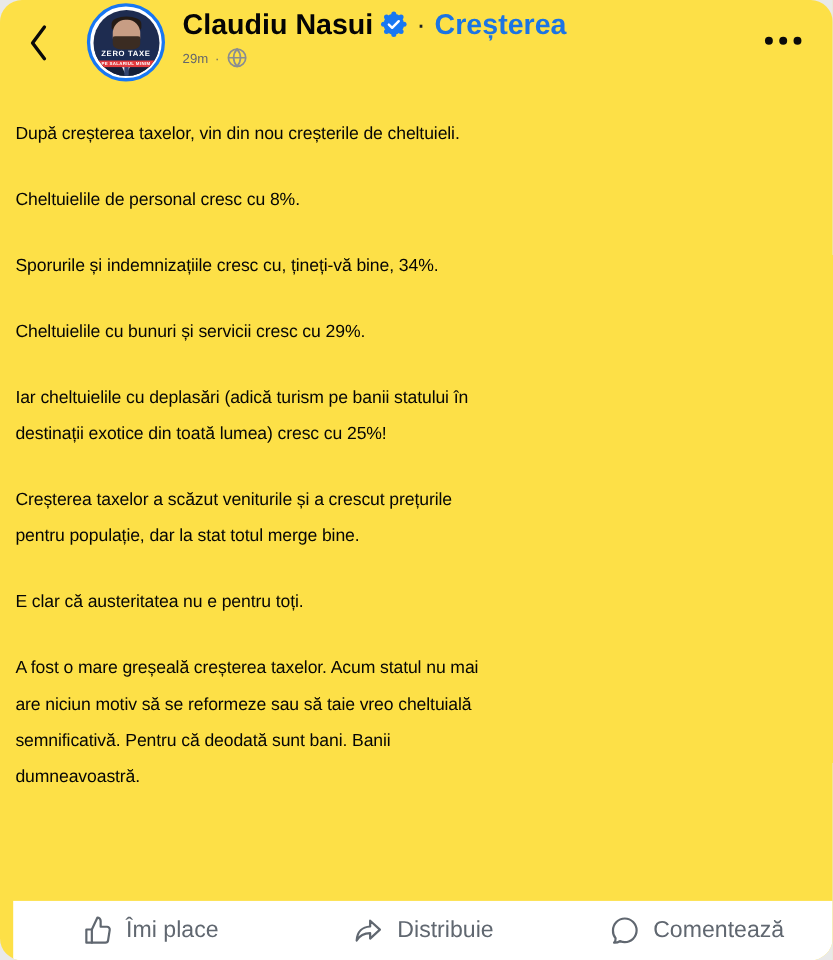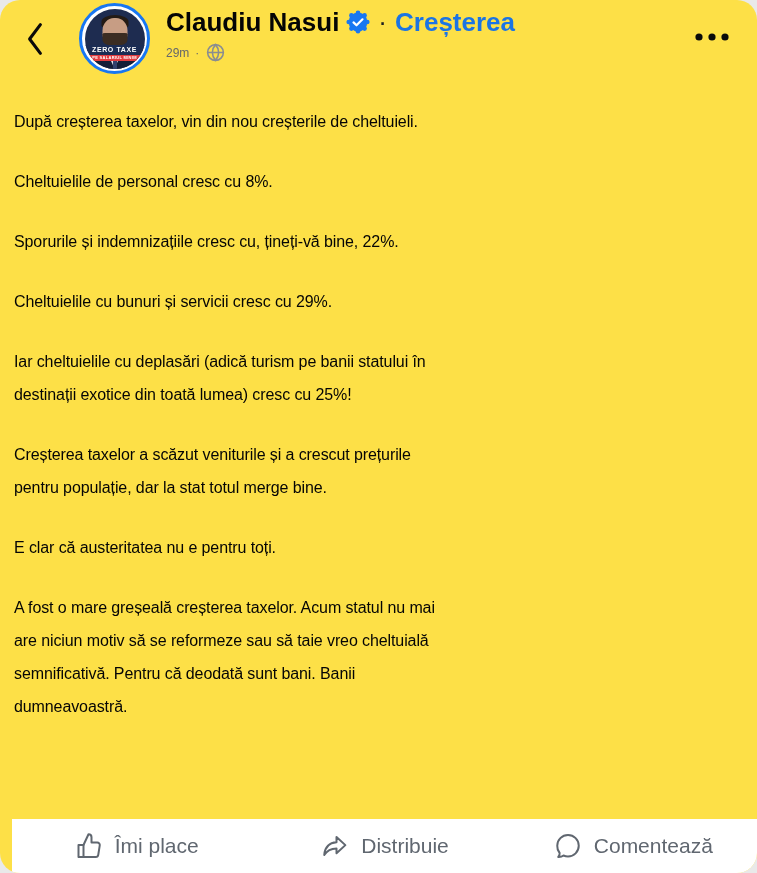--- a/index.html
+++ b/index.html
@@ -125,21 +125,21 @@
         <circle cx="18" cy="5" r="3.6" fill="#0a0a0a"></circle>
         <circle cx="31" cy="5" r="3.6" fill="#0a0a0a"></circle>
       </svg>
     </button>
 
   </header>
 
   <main class="post-body">
     <p class="post-para">După creșterea taxelor, vin din nou creșterile de cheltuieli.</p>
     <p class="post-para">Cheltuielile de personal cresc cu 8%.</p>
-    <p class="post-para">Sporurile și indemnizațiile cresc cu, țineți-vă bine, 22%.</p>
+    <p class="post-para">Sporurile și indemnizațiile cresc cu, țineți-vă bine, 34%.</p>
     <p class="post-para">Cheltuielile cu bunuri și servicii cresc cu 29%.</p>
     <p class="post-para">Iar cheltuielile cu deplasări (adică turism pe banii statului în
 destinații exotice din toată lumea) cresc cu 25%!</p>
     <p class="post-para">Creșterea taxelor a scăzut veniturile și a crescut prețurile
 pentru populație, dar la stat totul merge bine.</p>
     <p class="post-para">E clar că austeritatea nu e pentru toți.</p>
     <p class="post-para">A fost o mare greșeală creșterea taxelor. Acum statul nu mai
 are niciun motiv să se reformeze sau să taie vreo cheltuială
 semnificativă. Pentru că deodată sunt bani. Banii
 dumneavoastră.</p>

